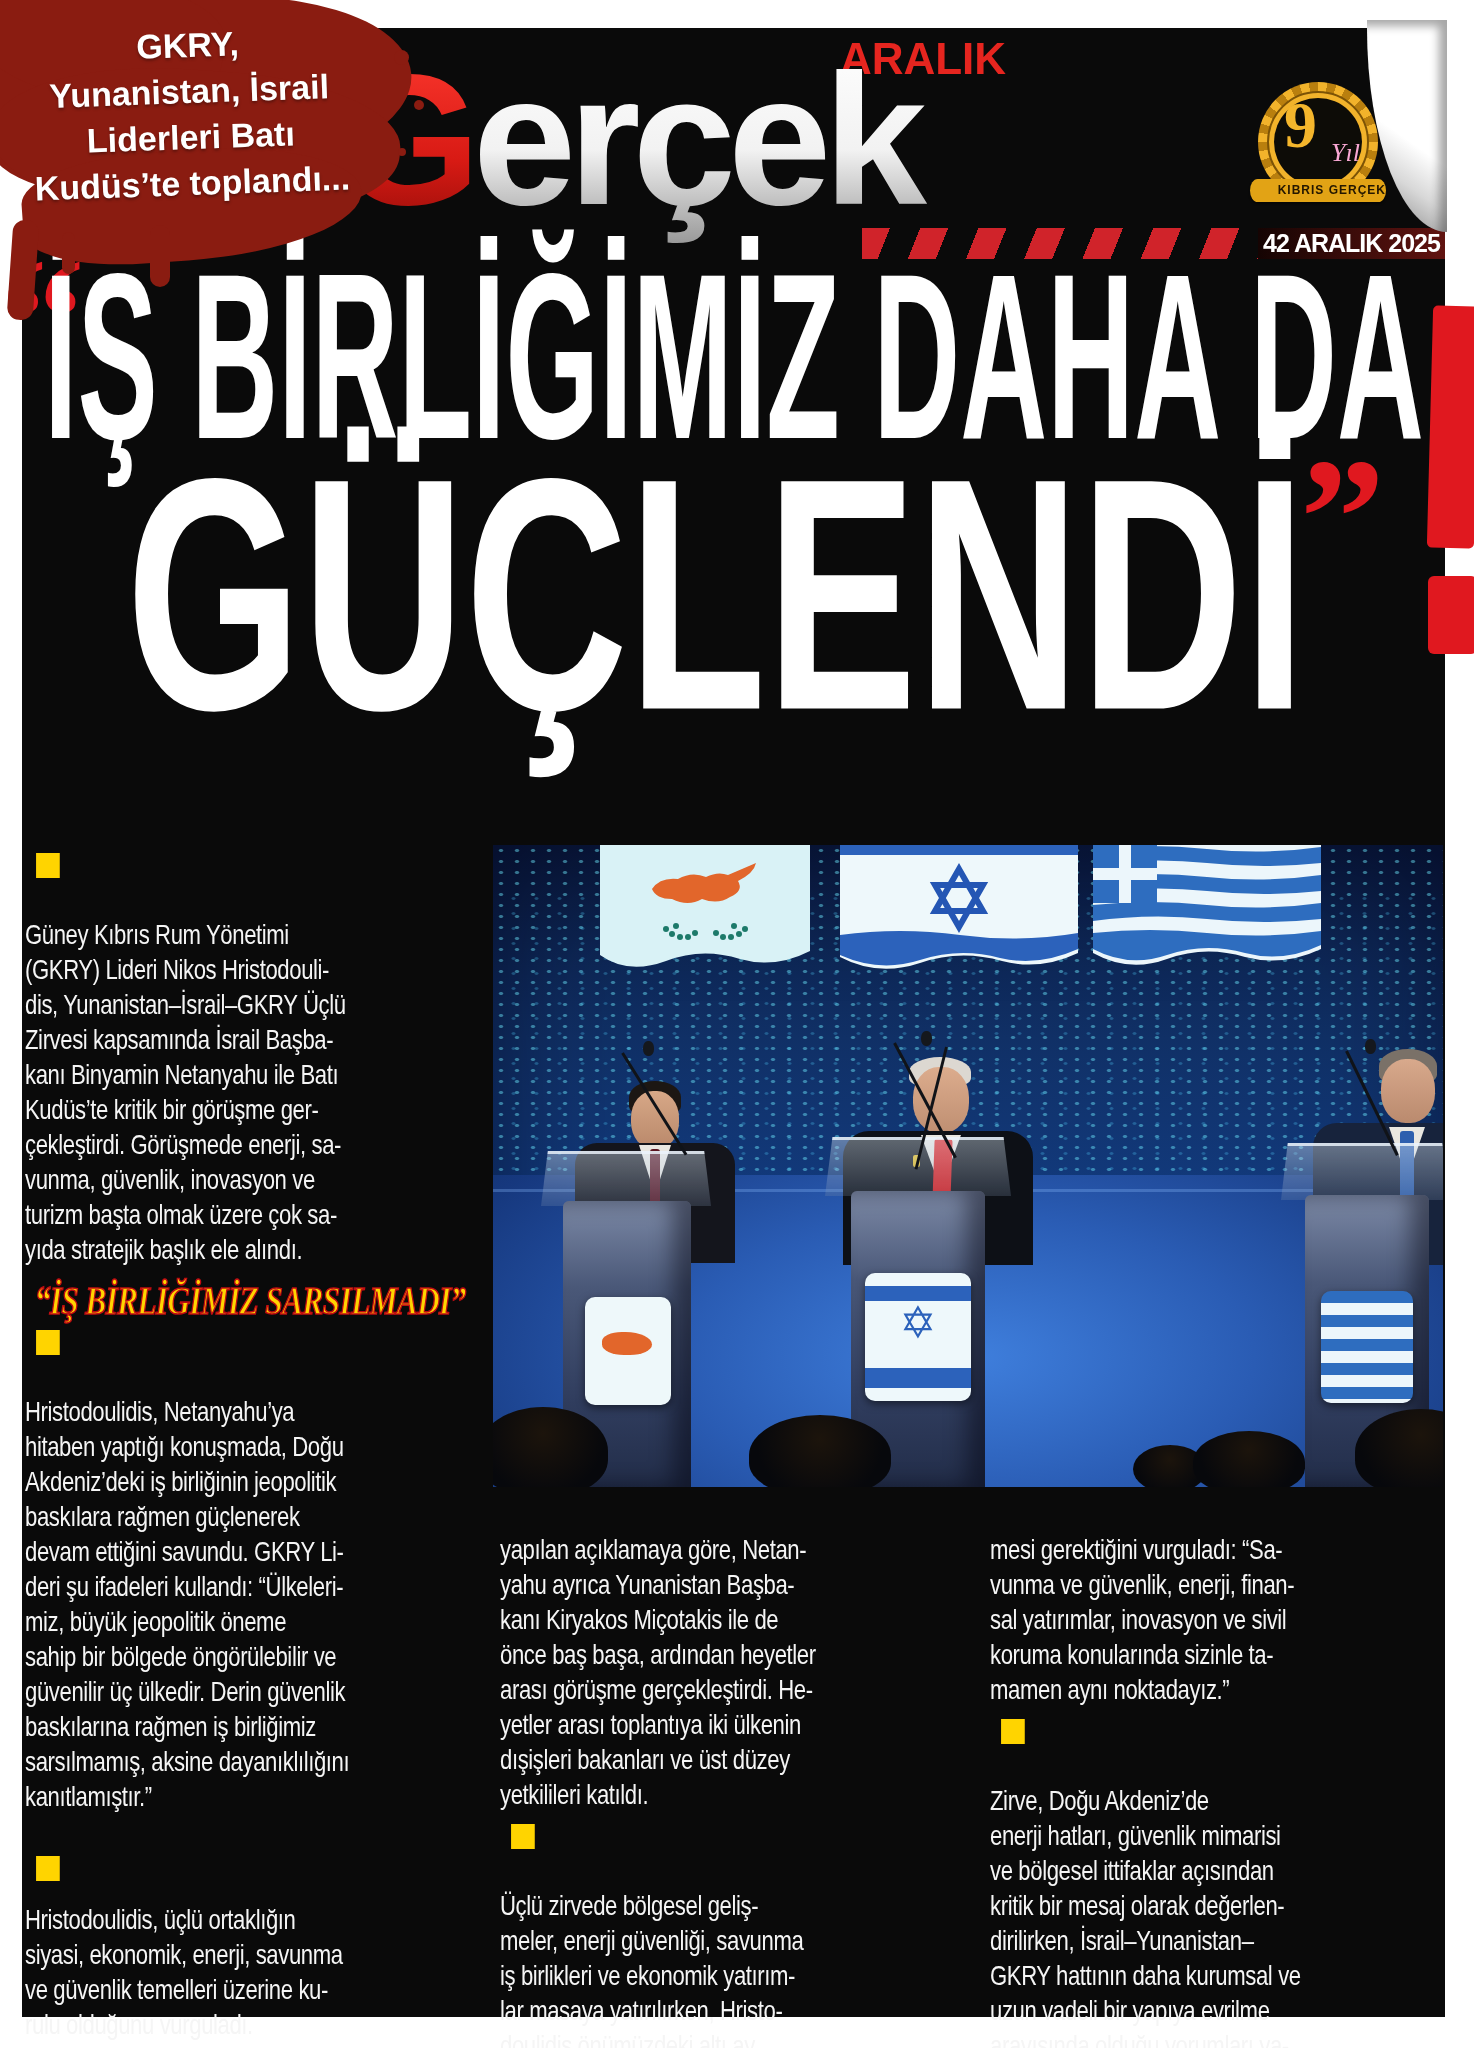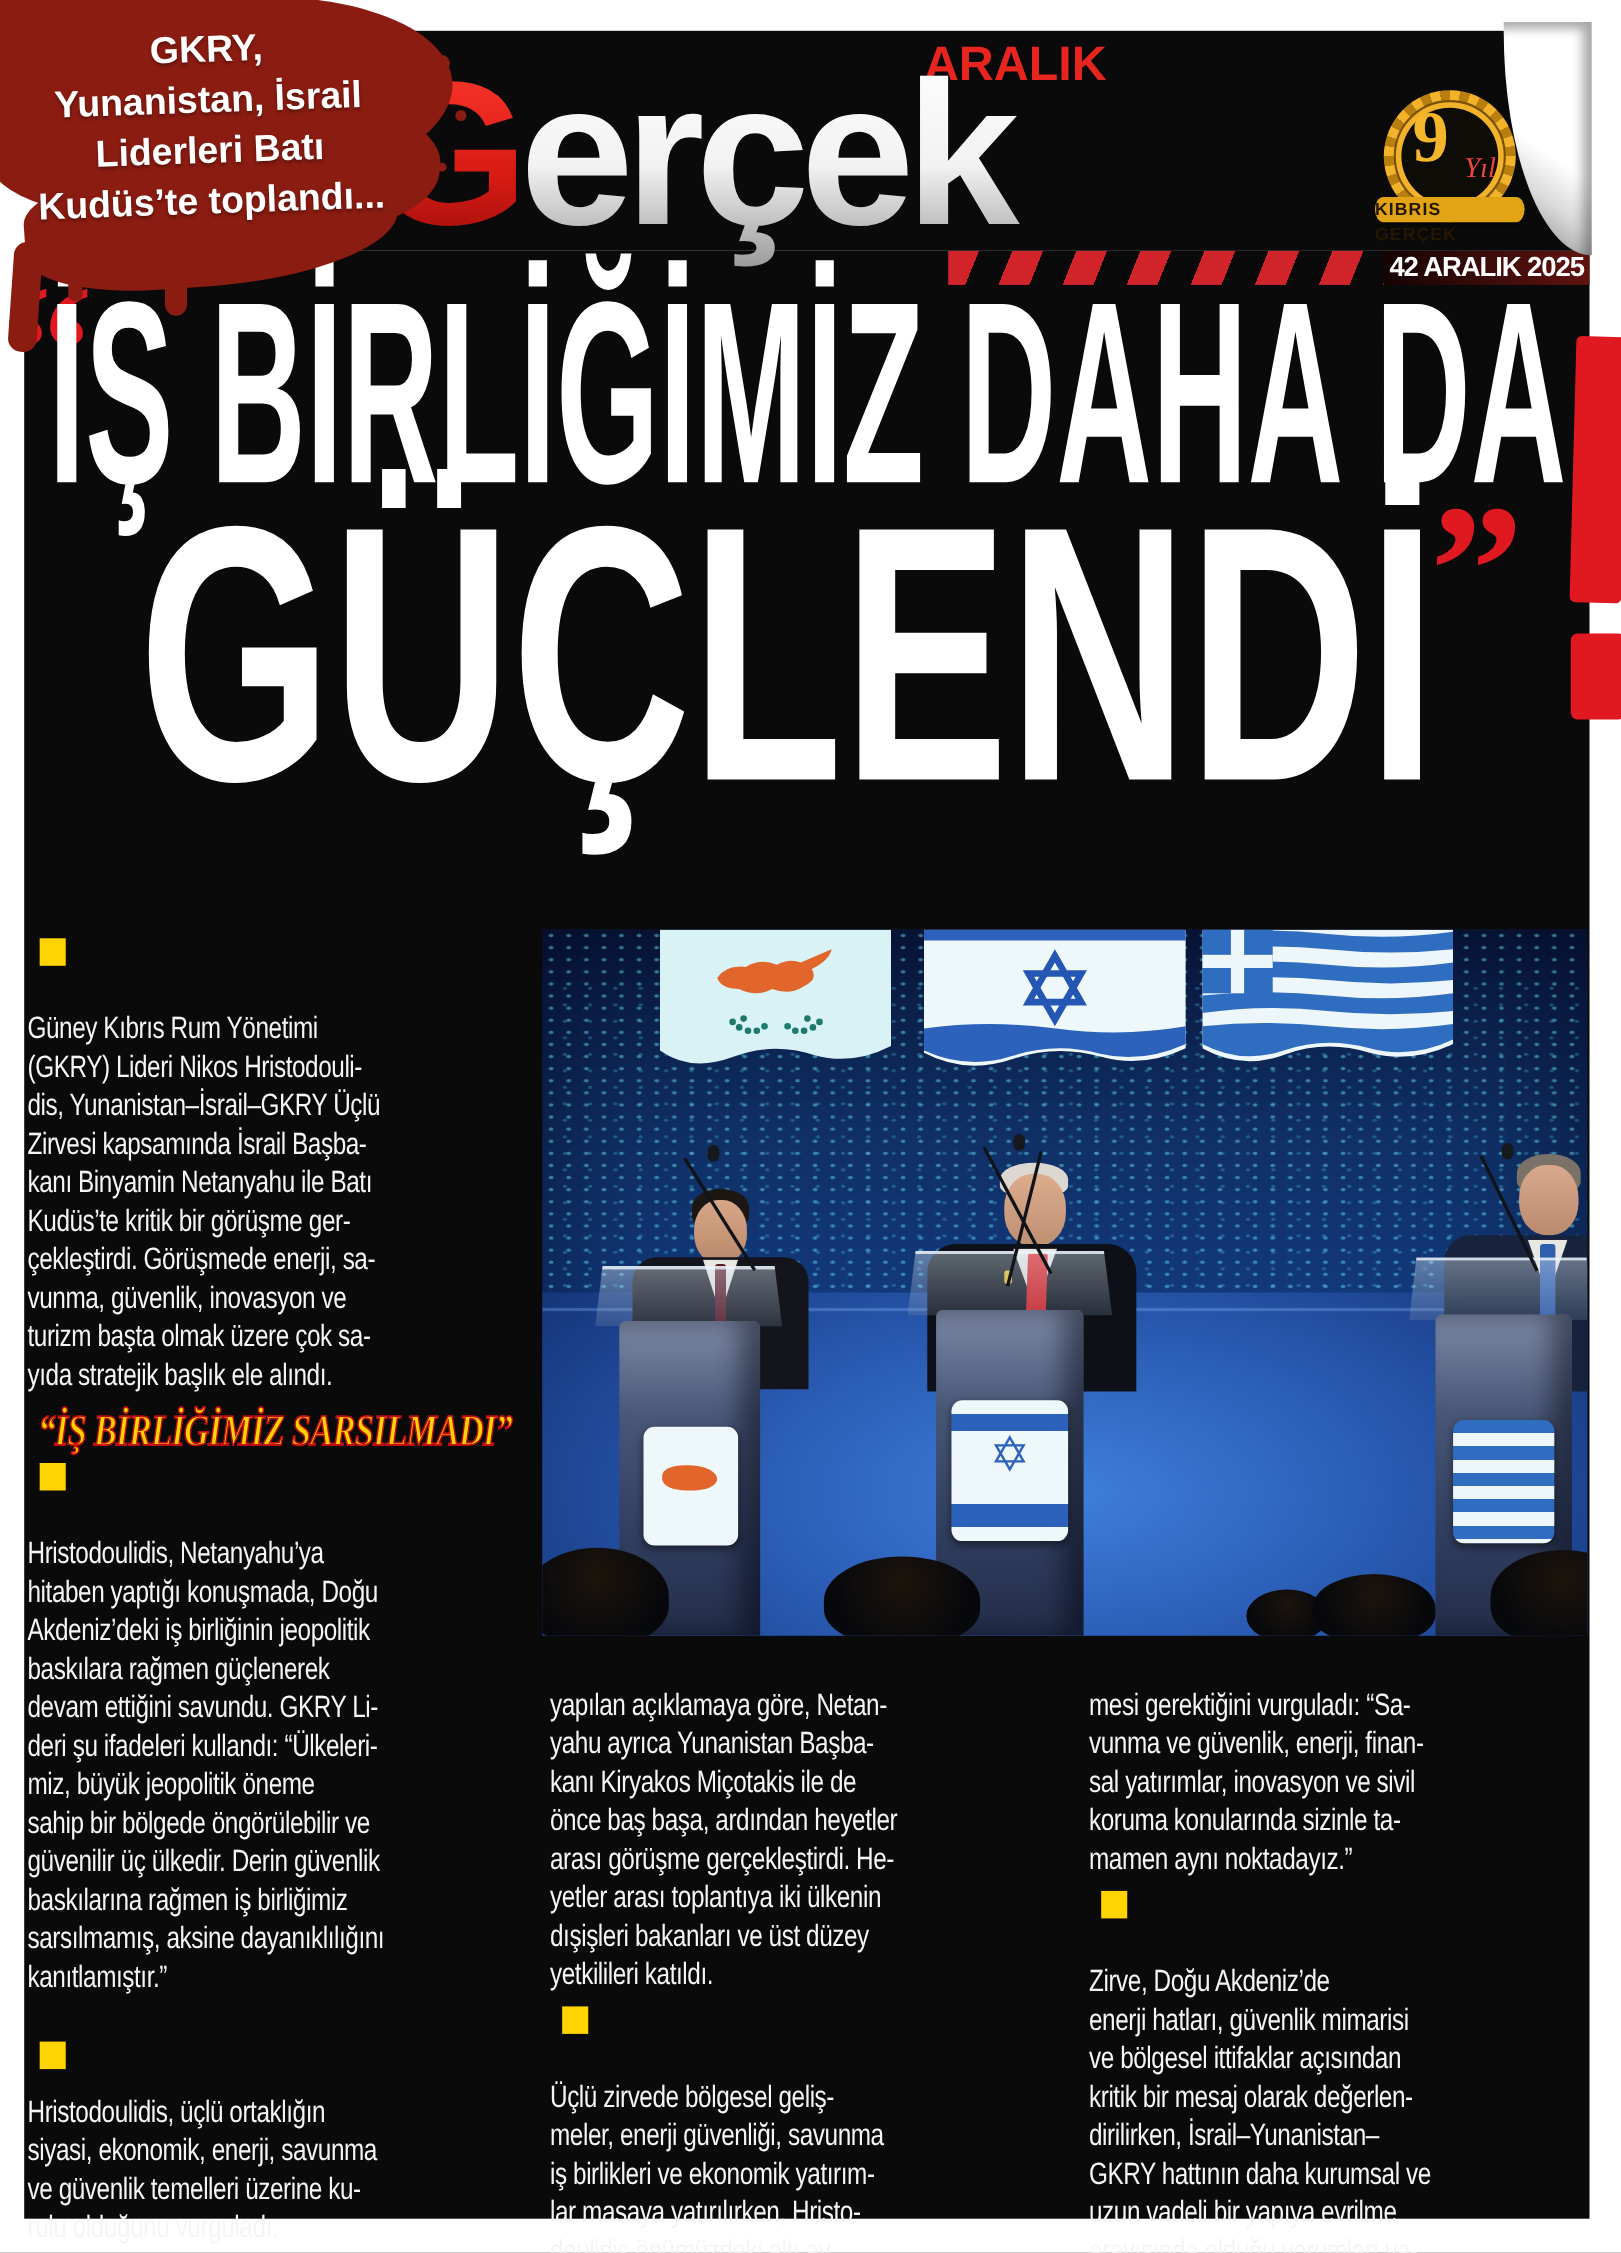--- a/index.html
+++ b/index.html
@@ -30,23 +30,23 @@
           font-size:44px;letter-spacing:0px;}
   #logo-svg{left:46px;top:-2px;width:700px;height:230px;overflow:visible;}
   #badge{left:968px;top:54px;width:120px;height:120px;}
   .burst{position:absolute;inset:0;border-radius:50%;
      background:repeating-conic-gradient(#f2b32b 0deg 9deg,#b97f0e 9deg 18deg);}
   .ring{position:absolute;inset:9px;border-radius:50%;background:#f2b32b;border:2px solid #7c5306;}
   .inner{position:absolute;inset:16px;border-radius:50%;background:#0d0c07;}
   #badge-9{position:absolute;left:26px;top:10px;font-family:"Liberation Serif",serif;font-weight:bold;
      font-size:66px;color:#f4b62c;line-height:1;}
   #badge-yil{position:absolute;right:18px;bottom:34px;font-family:"Liberation Serif",serif;
-     font-style:italic;color:#ef4444;font-size:26px;}
+     font-style:italic;color:#f9a8d4;font-size:26px;}
   #badge-ribbon{position:absolute;left:-8px;bottom:0px;width:136px;height:23px;background:#e2a315;
-     border-radius:8px/12px;color:#241700;font-size:16px;font-weight:bold;text-align:left;
+     border-radius:8px/12px;color:#241700;font-size:12px;font-weight:bold;text-align:right;
      line-height:23px;letter-spacing:1px;box-shadow:0 2px 2px rgba(0,0,0,.5);}
   #curl{right:-2px;top:-8px;width:80px;height:212px;background:linear-gradient(215deg,#ffffff 55%,#d8d8d8 72%,#9f9f9f 88%,#8a8a8a 100%);
      border-bottom-left-radius:100% 96%;box-shadow:-8px 6px 10px rgba(0,0,0,.35) inset;}
 
   
   #content{left:22px;top:228px;width:1423px;height:1789px;background:#0a0a0a;z-index:5;}
 
   
   #bar-red{left:362px;top:0;width:478px;height:31px;background:#d0232a;}
   #bar-red .t{width:100%;text-align:center;color:#fff;font-weight:bold;font-style:italic;

